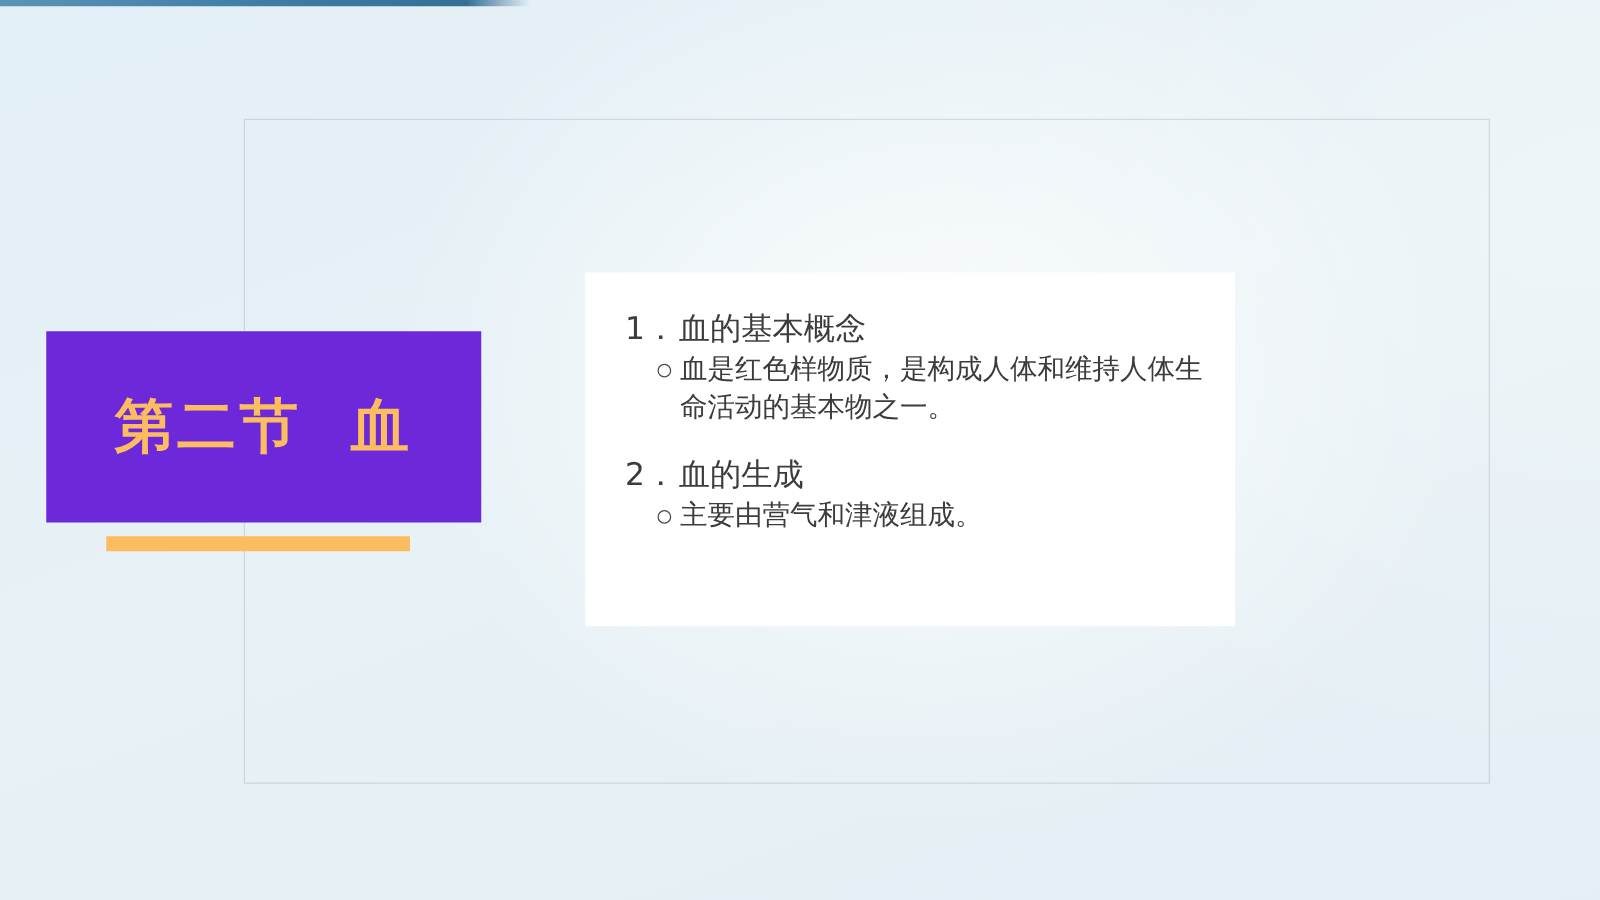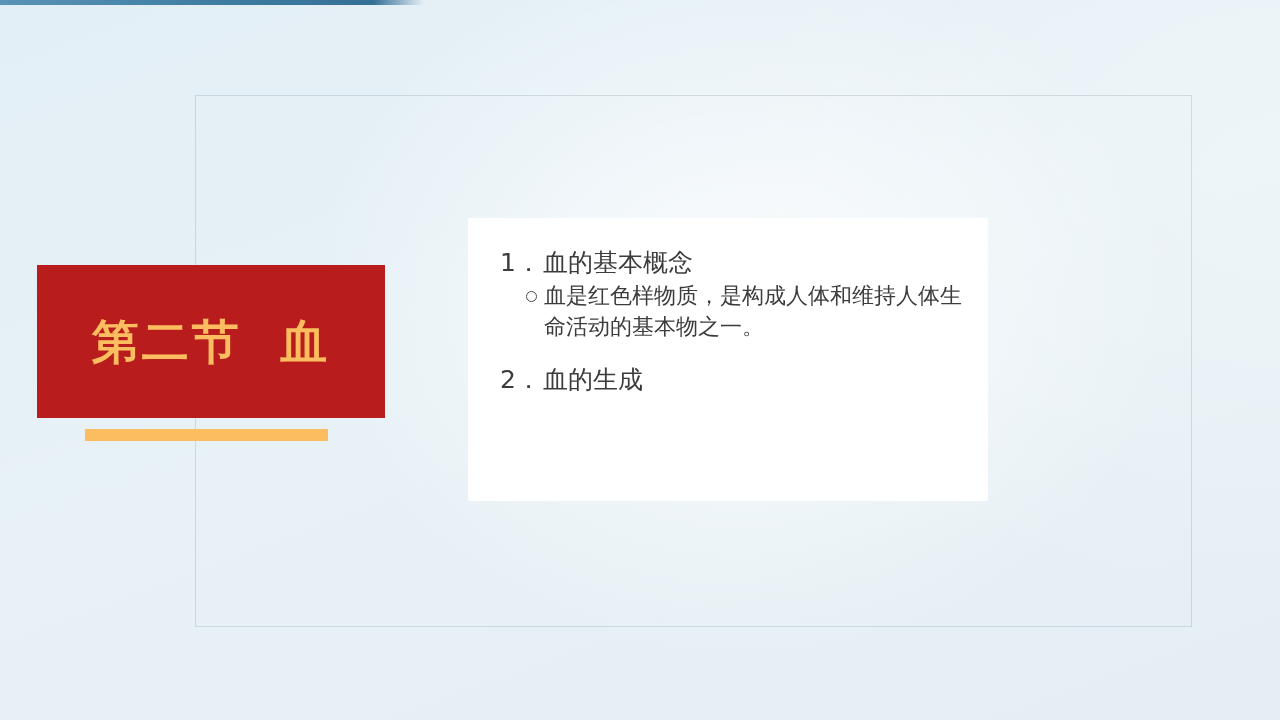--- a/index.html
+++ b/index.html
@@ -64,21 +64,21 @@
     pointer-events: none;
   }
 
   
   #title-card {
     position: absolute;
     left: 37px;
     top: 265px;
     width: 348px;
     height: 153px;
-    background: #b91c1c;
+    background: #6d28d9;
     display: flex;
     align-items: center;
     justify-content: center;
   }
   #title-text {
     color: #fbbd5f;
     font-size: 47px;
     font-weight: bold;
     letter-spacing: 3px;
     line-height: 1;
@@ -306,17 +306,23 @@
           <span class="sub-bullet"></span>
           <span class="sub-text">血是红色样物质，是构成人体和维持人体生命活动的基本物之一。</span>
         </div>
       </div>
     </div>
 
     <div class="content-group group-2">
       <div class="group-heading">
         <span class="num">2．</span><span>血的生成</span>
       </div>
+      <div class="sub-list">
+        <div class="sub-item">
+          <span class="sub-bullet"></span>
+          <span class="sub-text">主要由营气和津液组成。</span>
+        </div>
+      </div>
     </div>
 
   </div>
 
 </div>
 
 </body></html>

